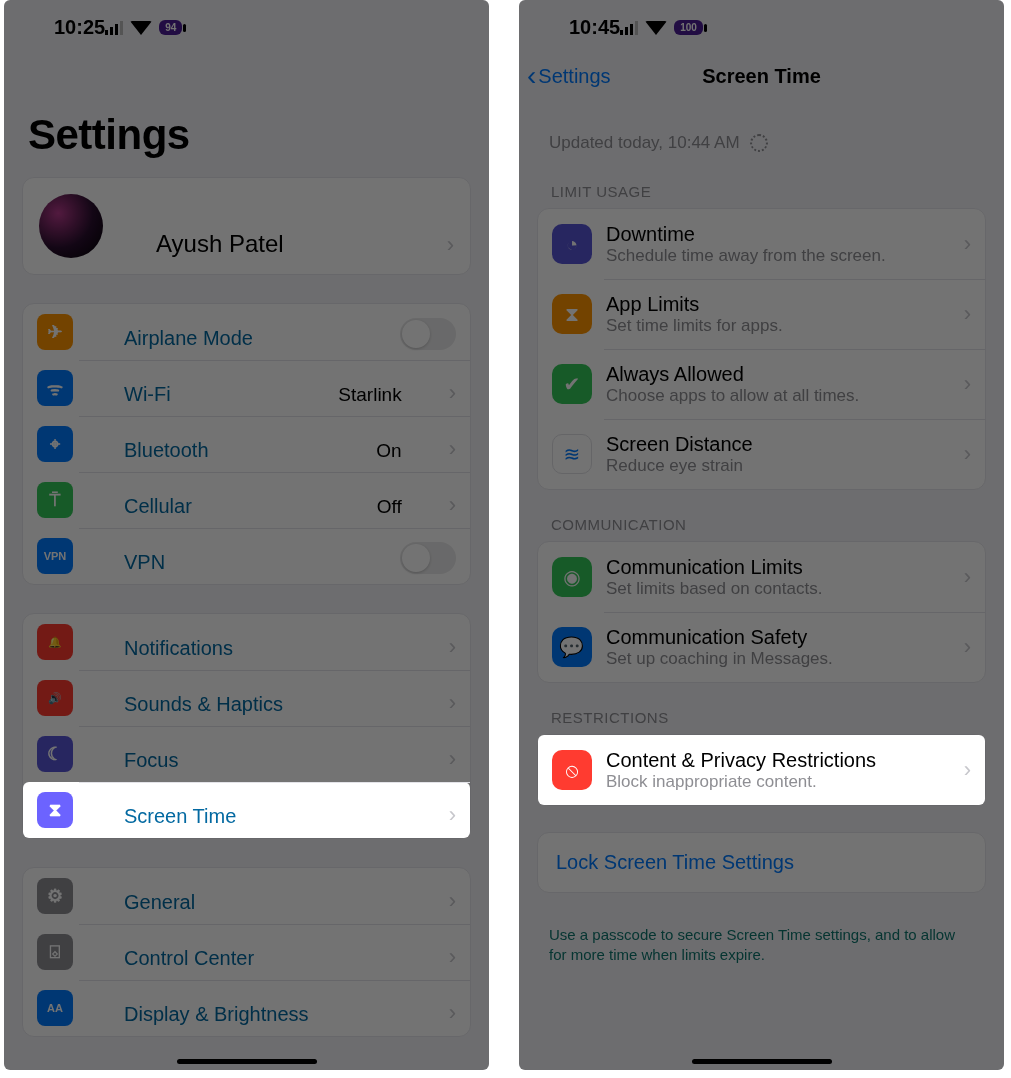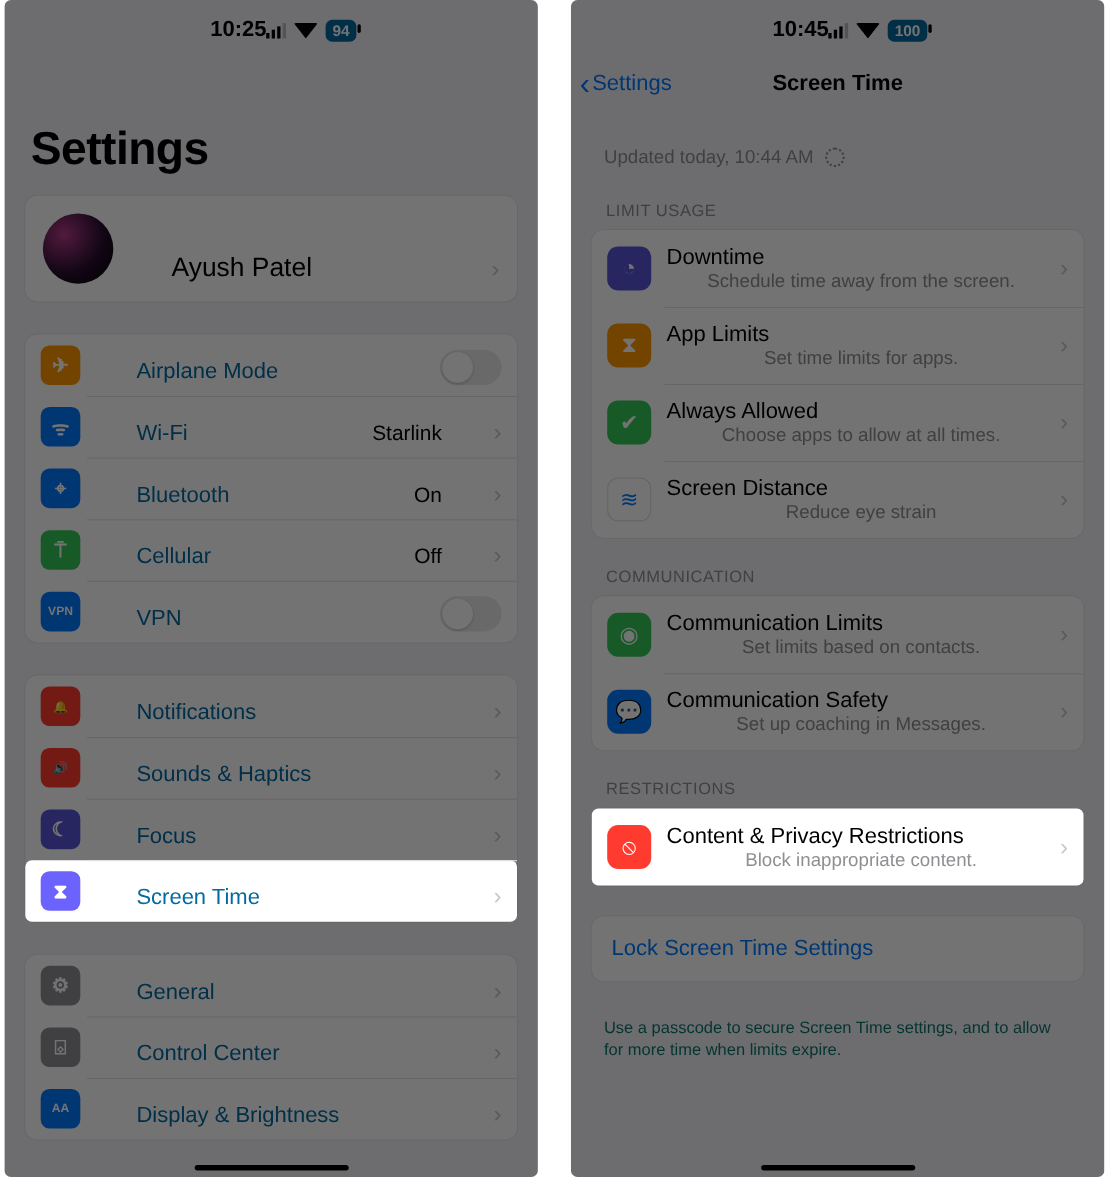--- a/index.html
+++ b/index.html
@@ -3,27 +3,27 @@
 <meta charset="utf-8">
 <style>
   * { box-sizing: border-box; margin: 0; padding: 0; font-family: -apple-system, "SF Pro Text", "Helvetica Neue", Helvetica, Arial, sans-serif; }
   body { width: 1011px; height: 1078px; background: #fff; display: flex; gap: 30px; padding: 0 4px; }
   .phone { width: 485px; height: 1070px; border-radius: 6px; overflow: hidden; background: #f2f2f7; position: relative; }
 
   
   .dim { position: absolute; inset: 0; background: rgba(0,0,0,0.55); pointer-events: none; }
 
   
-  .status { display: flex; justify-content: center; align-items: center; padding: 16px 28px 10px 50px; font-size: 20px; font-weight: 700; }
+  .status { display: flex; justify-content: flex-start; align-items: center; padding: 16px 28px 10px 50px; font-size: 20px; font-weight: 700; }
   .status .right { display: flex; gap: 8px; align-items: center; }
   .sig { display:inline-flex; gap:2px; align-items:flex-end; height:14px;}
   .sig i{ width:3px; background:#000;}
   .sig i:nth-child(1){height:5px}.sig i:nth-child(2){height:8px}.sig i:nth-child(3){height:11px}.sig i:nth-child(4){height:14px;background:#bbb}
   .wifi-ic{width:0;height:0;border-left:10px solid transparent;border-right:10px solid transparent;border-bottom:14px solid #000;border-radius:2px;transform:rotate(180deg) scaleX(1.1)}
-  .batt { background:#0369a1; color:#fff; font-size:14px; font-weight:800; padding:2px 6px; border-radius:6px; position:relative;}
+  .batt { background:#4c1d95; color:#fff; font-size:10px; font-weight:800; padding:2px 6px; border-radius:6px; position:relative;}
   .batt::after{content:"";position:absolute;right:-4px;top:4px;width:3px;height:8px;background:#000;border-radius:2px}
 
   
   .big-title { font-size: 42px; font-weight: 800; padding: 62px 24px 18px; letter-spacing:-0.5px; }
   .group { background:#fff; border-radius:12px; margin: 0 18px 28px; border:1px solid #e5e5ea;}
   .row { display:flex; align-items:flex-end; padding:10px 14px; min-height:54px; position:relative;gap:37px;}
   .row + .row::before { content:""; position:absolute; top:0; left:56px; right:0; height:1px; background:#e3e3e8;}
   .icon { width:36px; height:36px; border-radius:8px; flex:0 0 36px; margin-right:14px; display:flex; align-items:center; justify-content:center; color:#fff; font-size:18px; }
   .row .label { font-size:20px; color:#0369a1; flex:1; }
   .row .value { font-size:19px; color:#000000; margin-right:6px;}
@@ -45,21 +45,21 @@
   .back .arrow{ font-size:28px; font-weight:300; }
   .nav-title { position:absolute; left:0; right:0; text-align:center; font-size:20px; font-weight:700;}
   .updated { color:#8e8e93; font-size:17px; padding: 30px 30px 30px 30px; display:flex; align-items:center; gap:10px;}
   .spinner{ width:18px;height:18px;border:2px dotted #8e8e93; border-radius:50%; }
   .section-h{ color:#8e8e93; font-size:15px; letter-spacing:0.5px; padding:0 32px 8px; text-transform:uppercase;}
   .grp2 { background:#fff; border-radius:12px; margin:0 18px 26px; border:1px solid #e5e5ea;}
   .row2 { display:flex; align-items:center; padding:12px 14px; min-height:70px; position:relative;}
   .row2 + .row2::before { content:""; position:absolute; top:0; left:66px; right:0; height:1px; background:#e3e3e8;}
   .row2 .txt{flex:1;}
   .row2 .title{font-size:20px; color:#000;}
-  .row2 .sub{font-size:17px; color:#8e8e93;text-align:center;}
+  .row2 .sub{font-size:17px; color:#8e8e93;}
   .icon2 { width:40px; height:40px; border-radius:10px; flex:0 0 40px; margin-right:14px; display:flex; align-items:center; justify-content:center; color:#fff; font-size:20px;}
   .link-row{ font-size:20px; color:#007aff; padding:18px; }
   .footnote { font-size:15px; color:#0f766e; padding:6px 30px; line-height:1.35;}
 
   
   .bg-orange{background:#ff9500}.bg-blue{background:#007aff}.bg-green{background:#34c759}.bg-red{background:#ff3b30}.bg-indigo{background:#5856d6}.bg-purple{background:#6c63ff}.bg-grey{background:#8e8e93}.bg-white{background:#fff;border:1px solid #e0e0e5;color:#007aff}
 </style>
 </head>
 <body>
 

